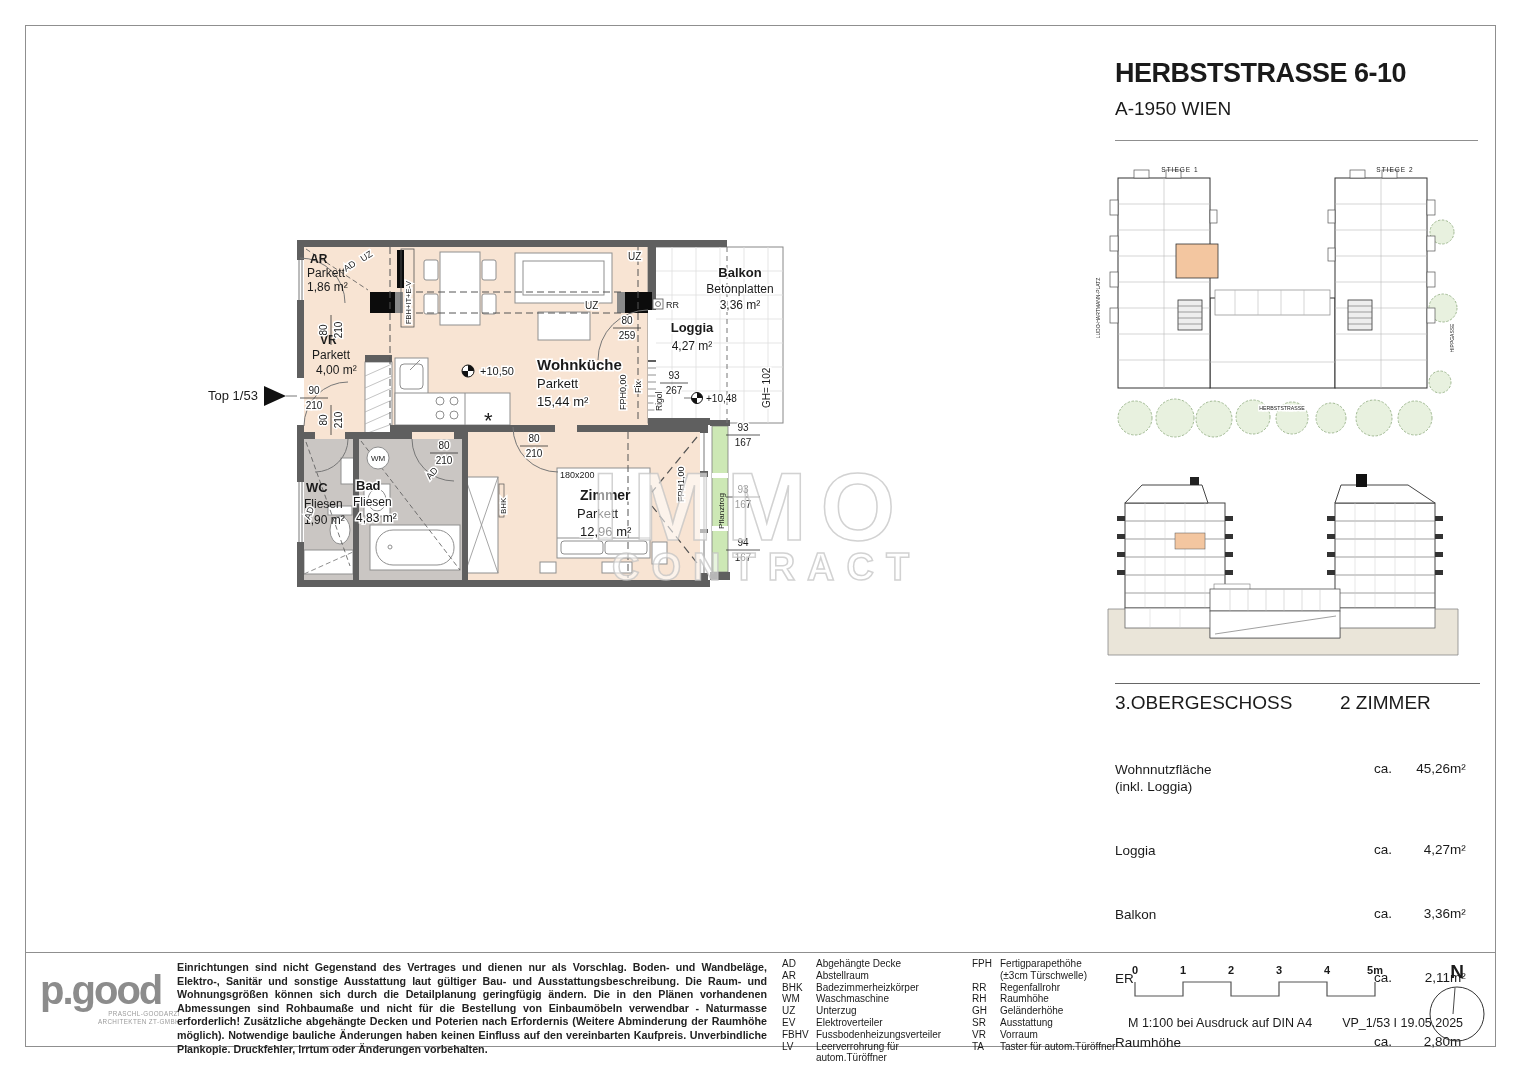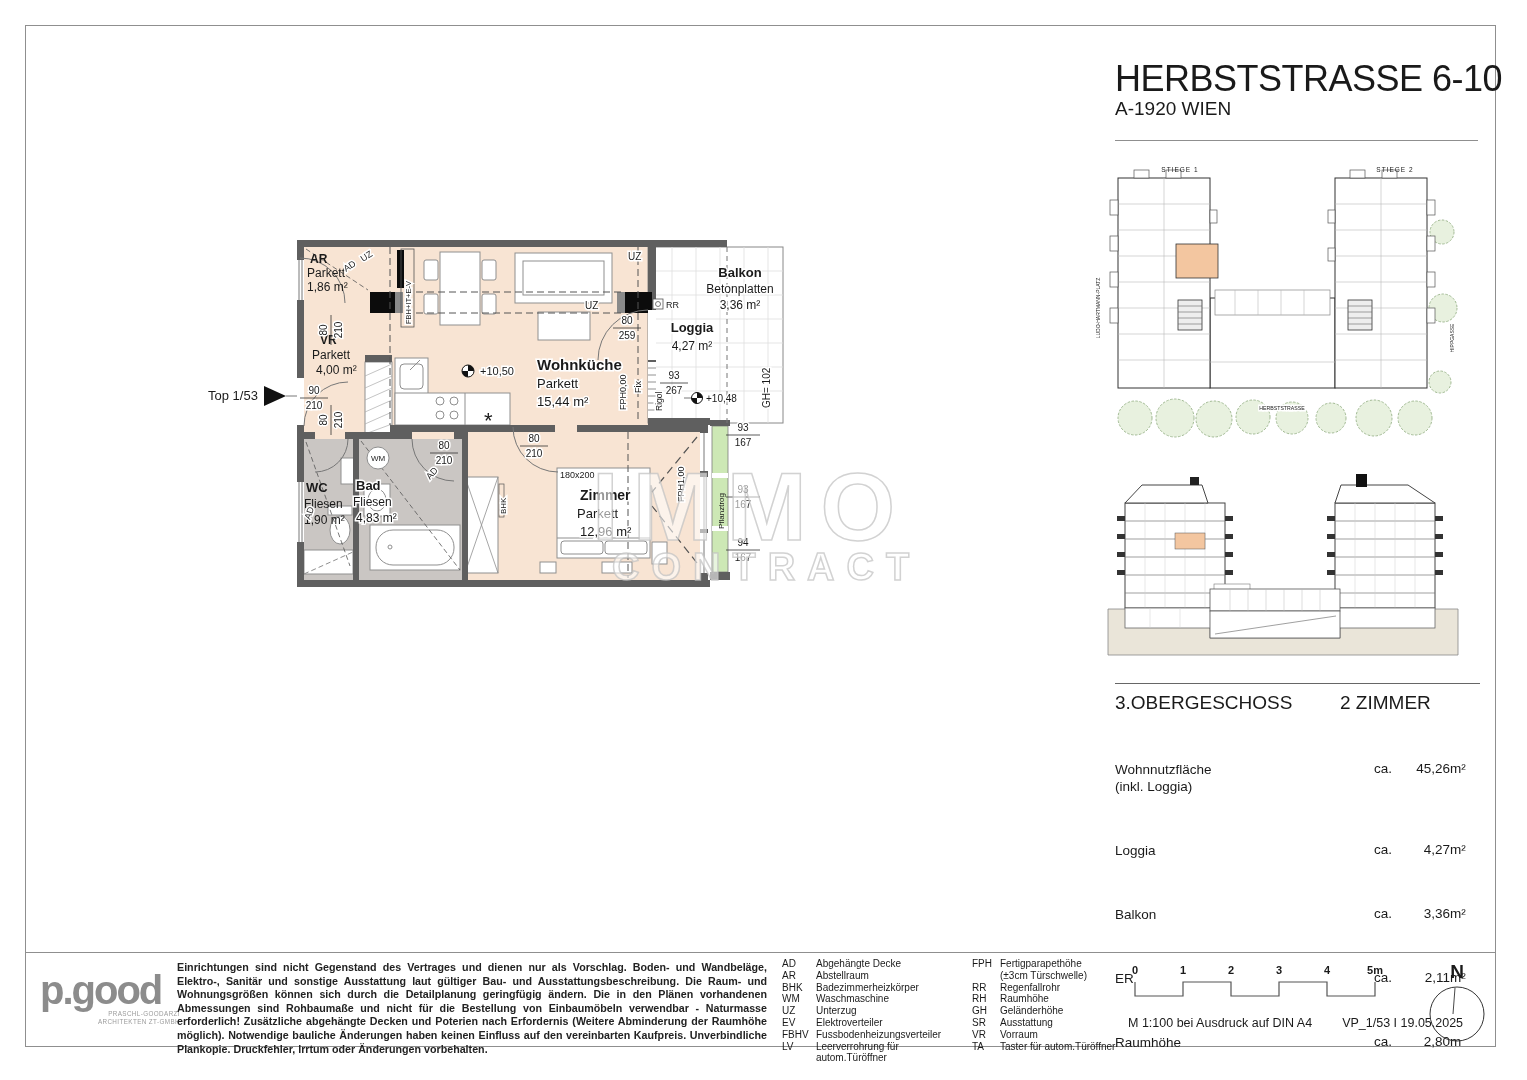--- a/index.html
+++ b/index.html
@@ -3,21 +3,21 @@
 <meta charset="utf-8">
 <style>
   * { margin:0; padding:0; box-sizing:border-box; }
   html,body { width:1527px; height:1080px; background:#ffffff; font-family:"Liberation Sans",sans-serif; color:#1a1a1a; }
   .sheet { position:relative; width:1527px; height:1080px; background:#fff; overflow:hidden; }
   .abs { position:absolute; }
   .frame { left:25px; top:25px; width:1471px; height:1022px; border:1px solid #8f8f8f; }
   .hline { background:#8f8f8f; height:1px; }
 
   
-  .hdr-title { left:1115px; top:58px; font-size:36px; font-weight:normal; letter-spacing:-0.5px; }
+  .hdr-title { left:1115px; top:58px; font-size:27px; font-weight:bold; letter-spacing:-0.5px; }
   .hdr-sub   { left:1115px; top:98px; font-size:19px; }
   .hdr-rule  { left:1115px; top:140px; width:363px; }
 
   
   .info { left:1115px; top:676px; width:365px; }
   .info-top { display:flex; font-size:23px; font-weight:bold; }
   .info-top .col2, .info-flr .col2 { width:140px; }
   .info-top .col1, .info-flr .col1 { flex:1; }
   .info-rule { height:1px; background:#666; margin:7px 0 8px 0; }
   .info-flr { display:flex; font-size:19px; }
@@ -55,21 +55,21 @@
   svg text { font-family:"Liberation Sans",sans-serif; fill:#1a1a1a; }
   .halo { paint-order:stroke; stroke:#ffffff; stroke-width:3px; }
 </style>
 </head>
 <body>
 
 <div class="sheet">
   <div class="abs frame"></div>
 
   <div class="abs hdr-title">HERBSTSTRASSE 6-10</div>
-  <div class="abs hdr-sub">A-1920 WIEN</div>
+  <div class="abs hdr-sub">A-1950 WIEN</div>
   <div class="abs hline hdr-rule"></div>
 
   <svg class="abs" style="left:1090px; top:148px;" width="370" height="292" viewBox="0 0 370 292">
 
     <g fill="#e8f1df" stroke="#a3bb95" stroke-width="1" stroke-dasharray="2.5,1.5">
       <circle cx="45" cy="270" r="17"></circle>
         <circle cx="85" cy="270" r="19"></circle>
         <circle cx="124" cy="271" r="18"></circle>
       <circle cx="163" cy="269" r="17"></circle>
         <circle cx="202" cy="270" r="16"></circle>

